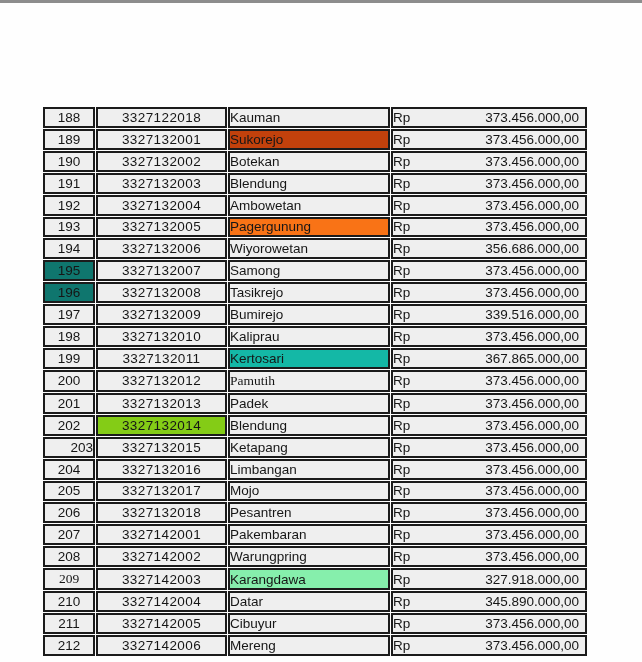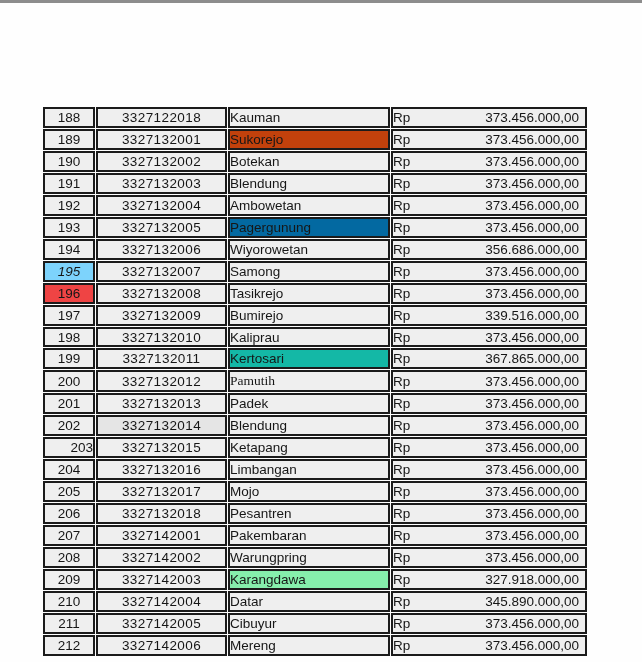--- a/index.html
+++ b/index.html
@@ -115,21 +115,21 @@
       <div class="amt-wrap">
         <span class="cur">Rp</span>
         <span class="val">373.456.000,00</span>
       </div>
     </td>
   </tr>
 
   <tr>
     <td class="c-no" style="background: rgb(239, 239, 239); border-color: rgb(27, 27, 27);">193</td>
     <td class="c-code" style="background: rgb(239, 239, 239); border-color: rgb(27, 27, 27);">3327132005</td>
-    <td class="c-name" style="background: #0369a1; border-color: rgb(27, 27, 27);">Pagergunung</td>
+    <td class="c-name" style="background: #f97316; border-color: rgb(27, 27, 27);">Pagergunung</td>
     <td class="c-amt" style="background: rgb(239, 239, 239); border-color: rgb(27, 27, 27);">
       <div class="amt-wrap">
         <span class="cur">Rp</span>
         <span class="val">373.456.000,00</span>
       </div>
     </td>
   </tr>
 
   <tr>
     <td class="c-no" style="background: rgb(239, 239, 239); border-color: rgb(27, 27, 27);">194</td>
@@ -137,33 +137,33 @@
     <td class="c-name" style="background: rgb(239, 239, 239); border-color: rgb(27, 27, 27);">Wiyorowetan</td>
     <td class="c-amt" style="background: rgb(239, 239, 239); border-color: rgb(27, 27, 27);">
       <div class="amt-wrap">
         <span class="cur">Rp</span>
         <span class="val">356.686.000,00</span>
       </div>
     </td>
   </tr>
 
   <tr>
-    <td class="c-no" style="background: #7dd3fc; border-color: rgb(27, 27, 27); font-style: italic;">195</td>
+    <td class="c-no" style="background: #0f766e; border-color: rgb(27, 27, 27);">195</td>
     <td class="c-code" style="background: rgb(239, 239, 239); border-color: rgb(27, 27, 27);">3327132007</td>
     <td class="c-name" style="background: rgb(239, 239, 239); border-color: rgb(27, 27, 27);">Samong</td>
     <td class="c-amt" style="background: rgb(239, 239, 239); border-color: rgb(27, 27, 27);">
       <div class="amt-wrap">
         <span class="cur">Rp</span>
         <span class="val">373.456.000,00</span>
       </div>
     </td>
   </tr>
 
   <tr>
-    <td class="c-no" style="background: #ef4444; border-color: rgb(27, 27, 27);">196</td>
+    <td class="c-no" style="background: #0f766e; border-color: rgb(27, 27, 27);">196</td>
     <td class="c-code" style="background: rgb(239, 239, 239); border-color: rgb(27, 27, 27);">3327132008</td>
     <td class="c-name" style="background: rgb(239, 239, 239); border-color: rgb(27, 27, 27);">Tasikrejo</td>
     <td class="c-amt" style="background: rgb(239, 239, 239); border-color: rgb(27, 27, 27);">
       <div class="amt-wrap">
         <span class="cur">Rp</span>
         <span class="val">373.456.000,00</span>
       </div>
     </td>
   </tr>
 
@@ -222,21 +222,21 @@
     <td class="c-amt" style="background: rgb(239, 239, 239); border-color: rgb(27, 27, 27);">
       <div class="amt-wrap">
         <span class="cur">Rp</span>
         <span class="val">373.456.000,00</span>
       </div>
     </td>
   </tr>
 
   <tr>
     <td class="c-no" style="background: rgb(239, 239, 239); border-color: rgb(27, 27, 27);">202</td>
-    <td class="c-code" style="background: #e5e5e5; border-color: rgb(27, 27, 27);">3327132014</td>
+    <td class="c-code" style="background: #84cc16; border-color: rgb(27, 27, 27);">3327132014</td>
     <td class="c-name" style="background: rgb(239, 239, 239); border-color: rgb(27, 27, 27);">Blendung</td>
     <td class="c-amt" style="background: rgb(239, 239, 239); border-color: rgb(27, 27, 27);">
       <div class="amt-wrap">
         <span class="cur">Rp</span>
         <span class="val">373.456.000,00</span>
       </div>
     </td>
   </tr>
 
   <tr>
@@ -305,21 +305,21 @@
     <td class="c-name" style="background: rgb(239, 239, 239); border-color: rgb(27, 27, 27);">Warungpring</td>
     <td class="c-amt" style="background: rgb(239, 239, 239); border-color: rgb(27, 27, 27);">
       <div class="amt-wrap">
         <span class="cur">Rp</span>
         <span class="val">373.456.000,00</span>
       </div>
     </td>
   </tr>
 
   <tr>
-    <td class="c-no" style="background: rgb(239, 239, 239); border-color: rgb(27, 27, 27);">209</td>
+    <td class="c-no" style="background: rgb(239, 239, 239); border-color: rgb(27, 27, 27); font-family: Liberation Serif, serif;">209</td>
     <td class="c-code" style="background: rgb(239, 239, 239); border-color: rgb(27, 27, 27); margin-top: 36px;">3327142003</td>
     <td class="c-name" style="background: #86efac; border-color: rgb(27, 27, 27);">Karangdawa</td>
     <td class="c-amt" style="background: rgb(239, 239, 239); border-color: rgb(27, 27, 27);">
       <div class="amt-wrap">
         <span class="cur">Rp</span>
         <span class="val">327.918.000,00</span>
       </div>
     </td>
   </tr>
 

